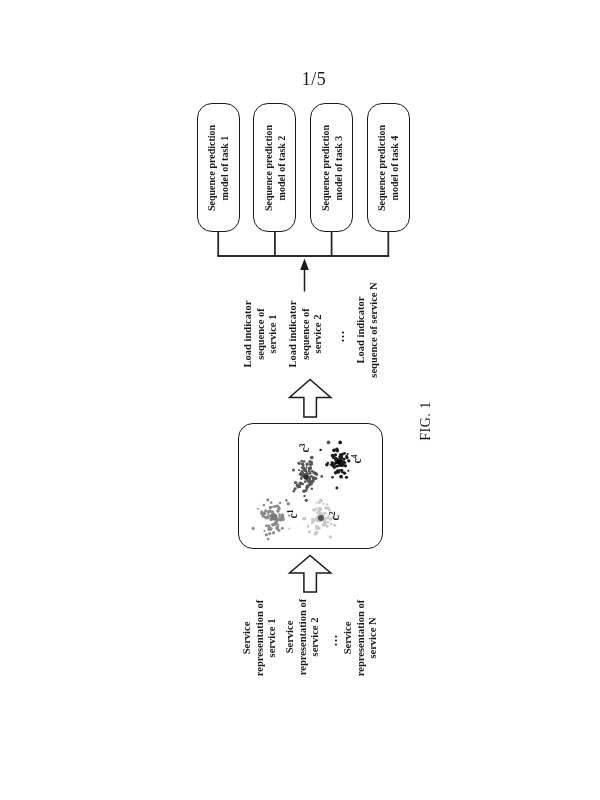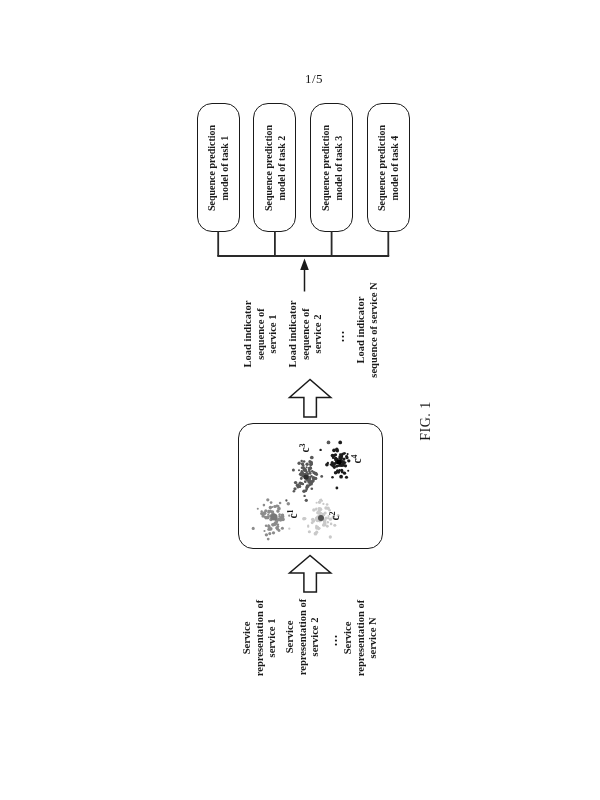--- a/index.html
+++ b/index.html
@@ -7,21 +7,21 @@
     position:relative;width:600px;height:800px;background:#ffffff;overflow:hidden;
     font-family:"Liberation Serif","DejaVu Serif",serif;color:#1a1a1a;
   }
   .rot{
     position:absolute;
     transform:translate(-50%,-50%) rotate(-90deg);
     text-align:center;white-space:nowrap;line-height:12.5px;
   }
   .page-number{
     position:absolute;transform:translate(-50%,-50%);
-    font-size:13px;letter-spacing:0.5px;
+    font-size:18px;letter-spacing:0.5px;
   }
   .model-box{
     position:absolute;box-sizing:border-box;
     width:43px;height:129px;top:103px;
     border:1.6px solid #1a1a1a;border-radius:15px;background:#ffffff;
   }
   .model-box .rot{left:50%;top:50%;font-weight:bold;font-size:10px;line-height:13px;}
   .lbl{font-weight:bold;font-size:10.5px;}
   .ellipsis-rot{font-weight:bold;font-size:12px;letter-spacing:1px;}
   .scatter-box{

